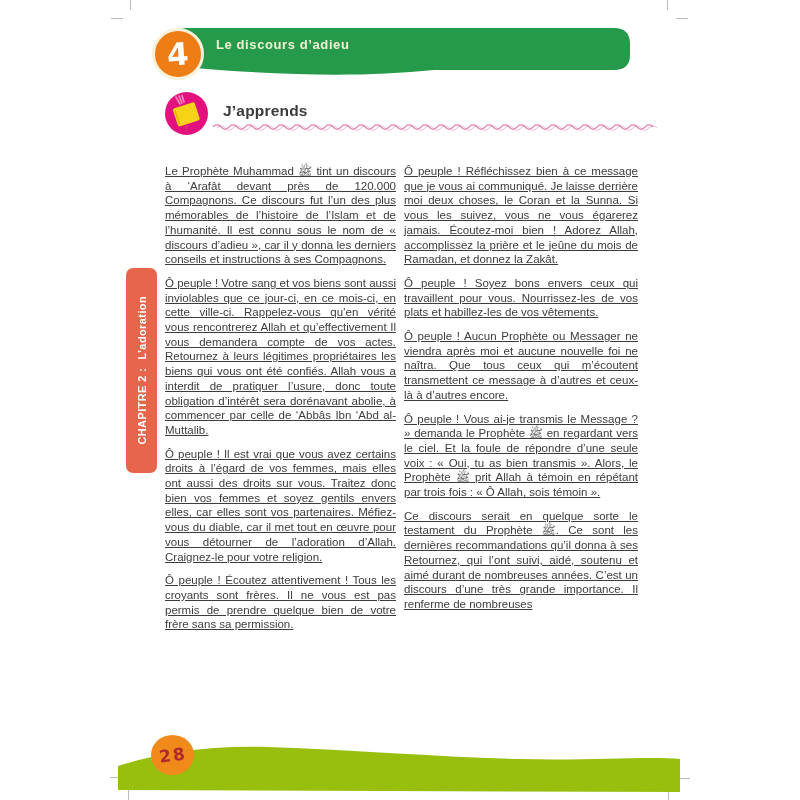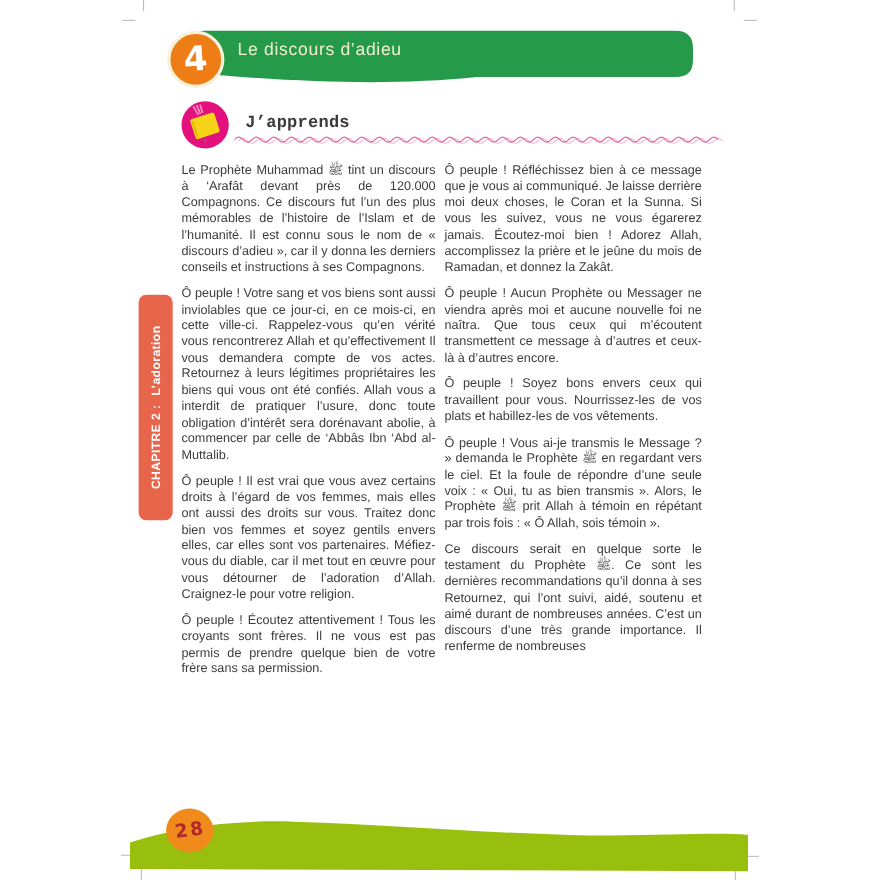--- a/index.html
+++ b/index.html
@@ -15,35 +15,35 @@
     position:absolute;left:152px;top:28px;width:52px;height:52px;border-radius:50%;
     background:#ee7d15;border:3px solid #f8f1da;box-sizing:border-box;
     display:flex;align-items:center;justify-content:center;
   }
   #chapter-badge span{
     color:#ffffff;font-size:31px;font-weight:bold;transform:rotate(-4deg);
     font-family:"DejaVu Sans","Liberation Sans",sans-serif;line-height:1;
   }
   #page-title{
     position:absolute;left:216px;top:37px;width:400px;
-    color:#f2f0d3;font-size:16px;font-weight:normal;letter-spacing:.6px;
+    color:#f2f0d3;font-size:13px;font-weight:bold;letter-spacing:.6px;
   }
   
   #learn-icon{
     position:absolute;left:164px;top:91px;width:45px;height:45px;
   }
   #learn-title{
     position:absolute;left:223px;top:102px;
-    font-size:15.5px;font-weight:bold;color:#3b3b3b;letter-spacing:.2px;font-family:Liberation Mono, monospace;
+    font-size:15.5px;font-weight:bold;color:#3b3b3b;letter-spacing:.2px;
   }
   #learn-underline{position:absolute;left:213px;top:122px;width:452px;height:10px;}
   
   .col{
-    position:absolute;top:148px;text-align:justify;
-    font-size:11.5px;line-height:14.7px;color:#3c3c3c;
+    position:absolute;top:164px;text-align:justify;
+    font-size:11.5px;line-height:14.7px;color:#3c3c3c;text-decoration:underline;
   }
   #col-left{left:165px;width:231px;}
   #col-right{left:404px;width:234px;}
   .col p{margin:0 0 9px 0;}
   
   #side-tab{
     position:absolute;left:126px;top:268px;width:31px;height:205px;
     background:#e7654b;border-radius:7px;
     display:flex;align-items:center;justify-content:center;
   }
@@ -105,22 +105,22 @@
   </svg>
 
   <div id="col-left" class="col">
       <p>Le Prophète Muhammad ﷺ tint un discours à ‘Arafât devant près de 120.000 Compagnons. Ce discours fut l’un des plus mémorables de l’histoire de l’Islam et de l’humanité. Il est connu sous le nom de « discours d’adieu », car il y donna les derniers conseils et instructions à ses Compagnons.</p>
       <p>Ô peuple ! Votre sang et vos biens sont aussi inviolables que ce jour-ci, en ce mois-ci, en cette ville-ci. Rappelez-vous qu’en vérité vous rencontrerez Allah et qu’effectivement Il vous demandera compte de vos actes. Retournez à leurs légitimes propriétaires les biens qui vous ont été confiés. Allah vous a interdit de pratiquer l’usure, donc toute obligation d’intérêt sera dorénavant abolie, à commencer par celle de ‘Abbâs Ibn ‘Abd al-Muttalib.</p>
       <p>Ô peuple ! Il est vrai que vous avez certains droits à l’égard de vos femmes, mais elles ont aussi des droits sur vous. Traitez donc bien vos femmes et soyez gentils envers elles, car elles sont vos partenaires. Méfiez-vous du diable, car il met tout en œuvre pour vous détourner de l’adoration d’Allah. Craignez-le pour votre religion.</p>
       <p>Ô peuple ! Écoutez attentivement ! Tous les croyants sont frères. Il ne vous est pas permis de prendre quelque bien de votre frère sans sa permission.</p>
     </div>
   <div id="col-right" class="col">
       <p>Ô peuple ! Réfléchissez bien à ce message que je vous ai communiqué. Je laisse derrière moi deux choses, le Coran et la Sunna. Si vous les suivez, vous ne vous égarerez jamais. Écoutez-moi bien ! Adorez Allah, accomplissez la prière et le jeûne du mois de Ramadan, et donnez la Zakât.</p>
+      <p>Ô peuple ! Soyez bons envers ceux qui travaillent pour vous. Nourrissez-les de vos plats et habillez-les de vos vêtements.</p>
       <p>Ô peuple ! Aucun Prophète ou Messager ne viendra après moi et aucune nouvelle foi ne naîtra. Que tous ceux qui m’écoutent transmettent ce message à d’autres et ceux-là à d’autres encore.</p>
-      <p>Ô peuple ! Soyez bons envers ceux qui travaillent pour vous. Nourrissez-les de vos plats et habillez-les de vos vêtements.</p>
       <p>Ô peuple ! Vous ai-je transmis le Message ? » demanda le Prophète ﷺ en regardant vers le ciel. Et la foule de répondre d’une seule voix : « Oui, tu as bien transmis ». Alors, le Prophète ﷺ prit Allah à témoin en répétant par trois fois : « Ô Allah, sois témoin ».</p>
       <p>Ce discours serait en quelque sorte le testament du Prophète ﷺ. Ce sont les dernières recommandations qu’il donna à ses Retournez, qui l’ont suivi, aidé, soutenu et aimé durant de nombreuses années. C’est un discours d’une très grande importance. Il renferme de nombreuses</p>
     </div>
 
   <div id="side-tab">
     <div class="vtext">
       <span>CHAPITRE 2 :</span>
       <span>L’adoration</span>
     </div>
   </div>

